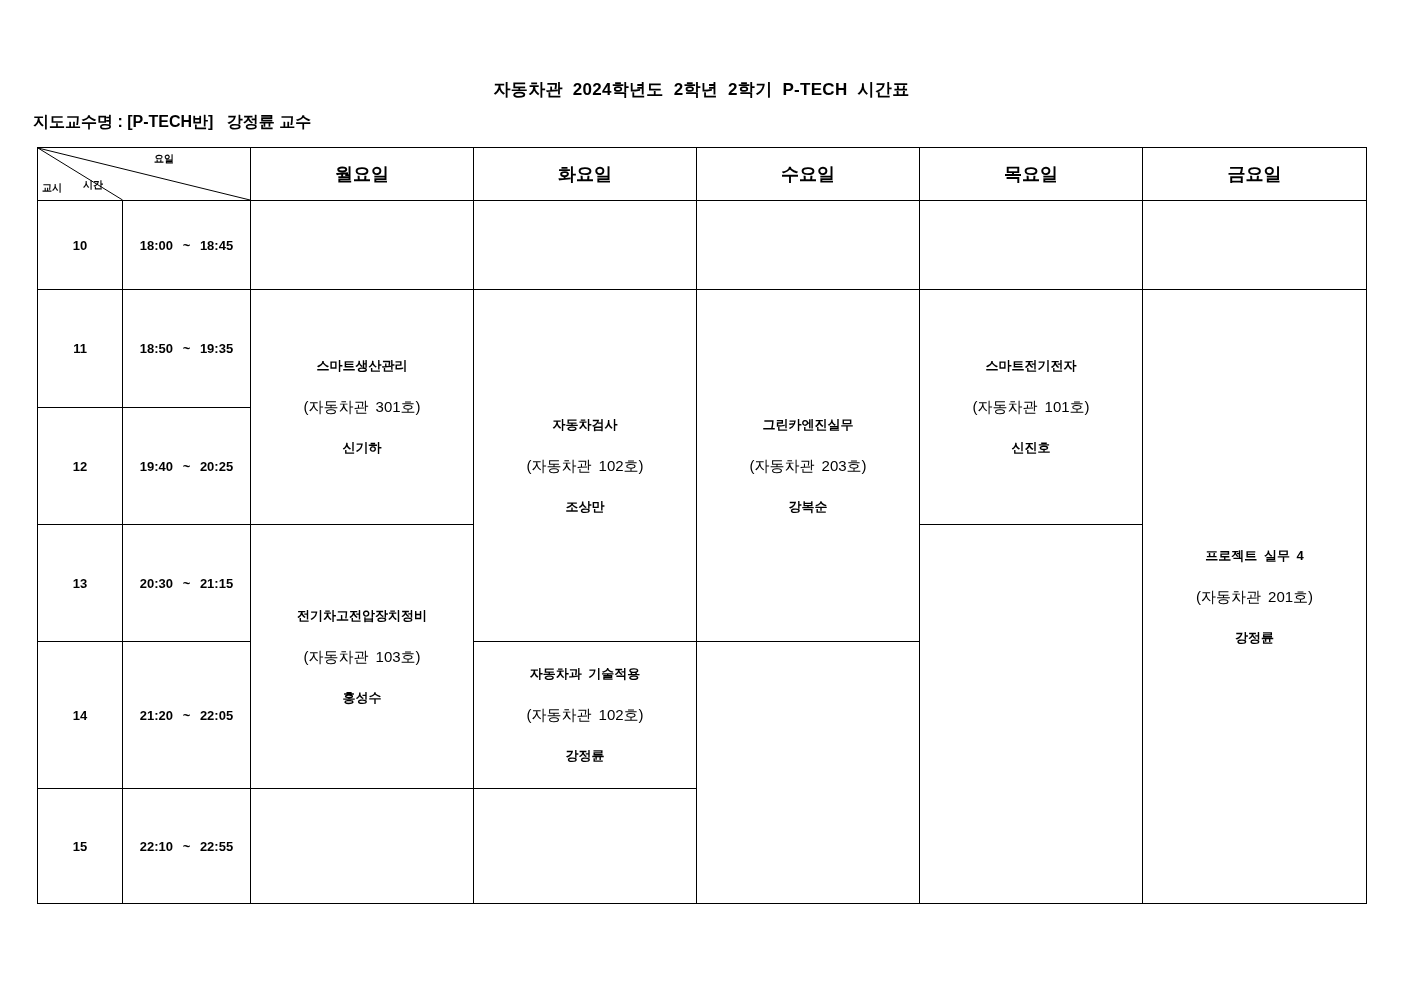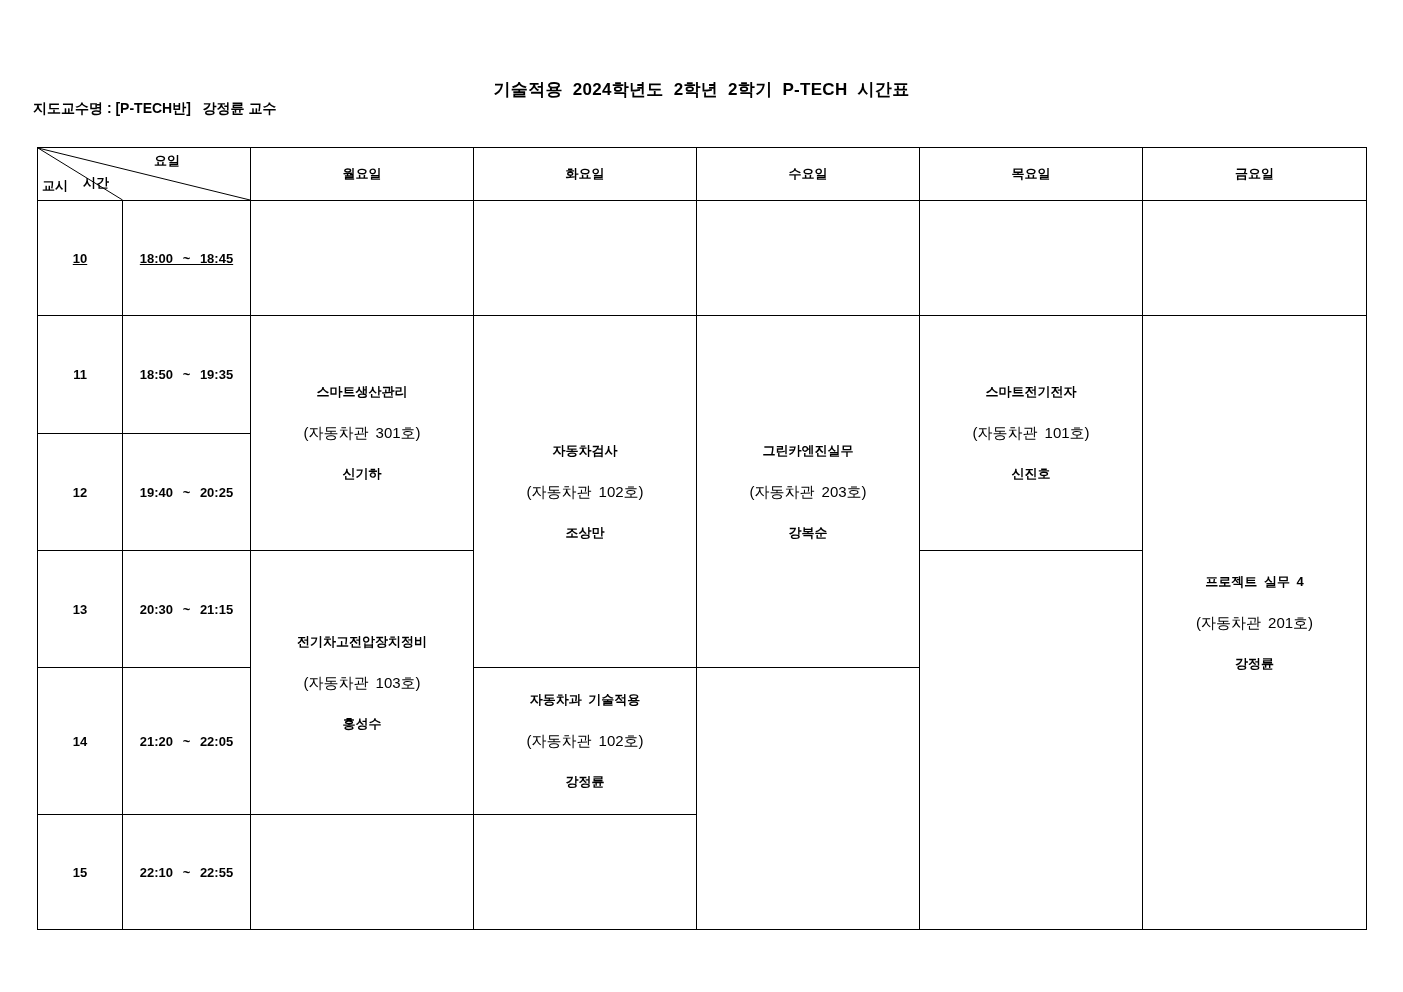--- a/index.html
+++ b/index.html
@@ -9,61 +9,61 @@
     font-family:"Liberation Sans","DejaVu Sans",sans-serif;
   }
   .page { position:relative; width:1403px; height:992px; overflow:hidden; }
 
   .doc-title {
     position:absolute; top:78px; left:37px; width:1329px;
     text-align:center; font-size:17px; font-weight:bold;
     word-spacing:5px; letter-spacing:0.3px;
   }
   .advisor {
-    position:absolute; top:100px; left:33px;
-    font-size:14px; font-weight:bold; white-space:pre;
+    position:absolute; top:112px; left:33px;
+    font-size:16px; font-weight:bold; white-space:pre;
   }
 
   table.tt {
     position:absolute; left:37px; top:147px;
     width:1329px; height:746px;
     border-collapse:collapse; table-layout:fixed;
     background:#ffffff;
   }
   .tt td { border:1px solid #000000; padding:0; text-align:center; vertical-align:middle; }
 
   tr.hdr  { height:53px; }
-  tr.r10  { height:115px;text-decoration:underline; }
+  tr.r10  { height:89px; }
   tr.r11  { height:118px; }
   tr.r12  { height:117px; }
   tr.r13  { height:117px; }
   tr.r14  { height:111px; }
   tr.r15  { height:115px; }
 
-  .day-hdr { font-size:13px; font-weight:bold; }
+  .day-hdr { font-size:18px; font-weight:bold; }
   .pno     { font-size:13px; font-weight:bold; }
   .ptime   { font-size:13px; font-weight:bold; word-spacing:6px; white-space:nowrap; }
 
   .corner { position:relative; }
   .corner svg { position:absolute; left:0; top:0; width:100%; height:100%; display:block; }
-  .corner .lbl { position:absolute; font-size:13px; font-weight:bold; white-space:nowrap; }
+  .corner .lbl { position:absolute; font-size:10px; font-weight:bold; white-space:nowrap; }
   .lbl-day    { top:4px;  left:116px; }
   .lbl-period { bottom:5px; left:4px; }
   .lbl-time   { bottom:8px; left:45px;text-align:right; }
 
   .class-cell .line { line-height:18px; margin:23px 0; font-size:13px; word-spacing:3px; white-space:nowrap; }
   .class-cell .subject, .class-cell .teacher { font-weight:bold; }
   .class-cell .room { font-weight:normal; font-size:15px; }
 </style>
 </head>
 <body>
 
 <div class="page">
 
-  <div class="doc-title">기술적용 2024학년도 2학년 2학기 P-TECH 시간표</div>
+  <div class="doc-title">자동차관 2024학년도 2학년 2학기 P-TECH 시간표</div>
   <div class="advisor">지도교수명 : [P-TECH반]   강정륜 교수</div>
 
   <table class="tt">
     <colgroup>
       <col style="width:85px">
         <col style="width:128px">
       <col style="width:223px">
         <col style="width:223px">
         <col style="width:223px">
       <col style="width:223px">

